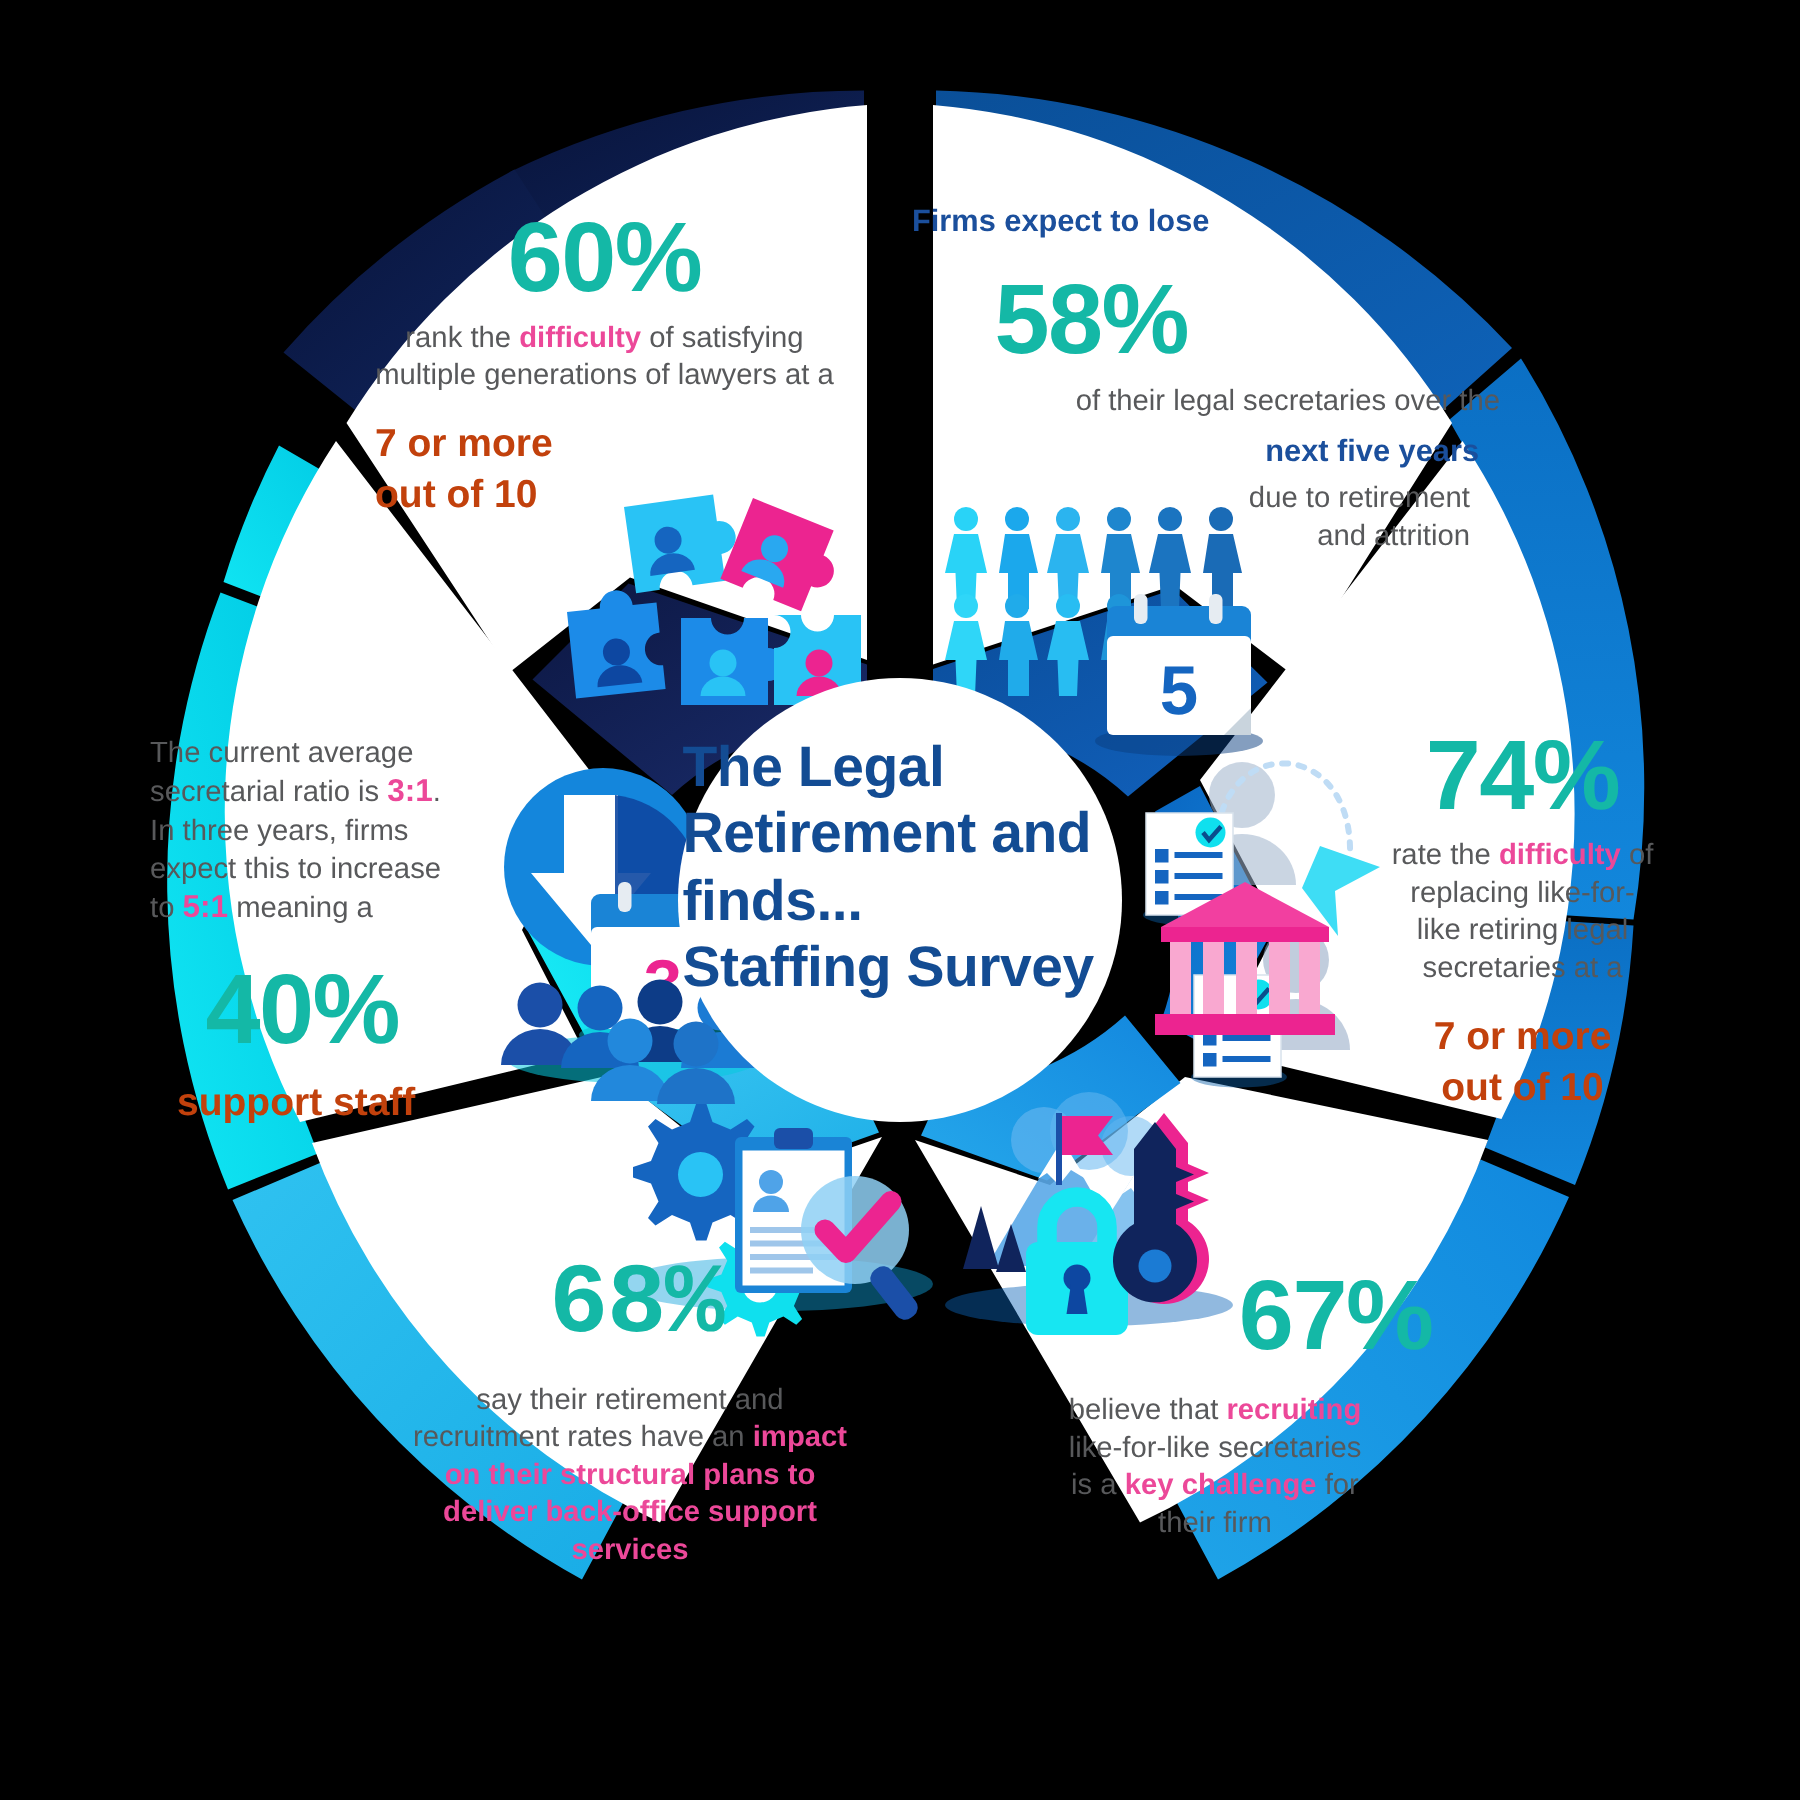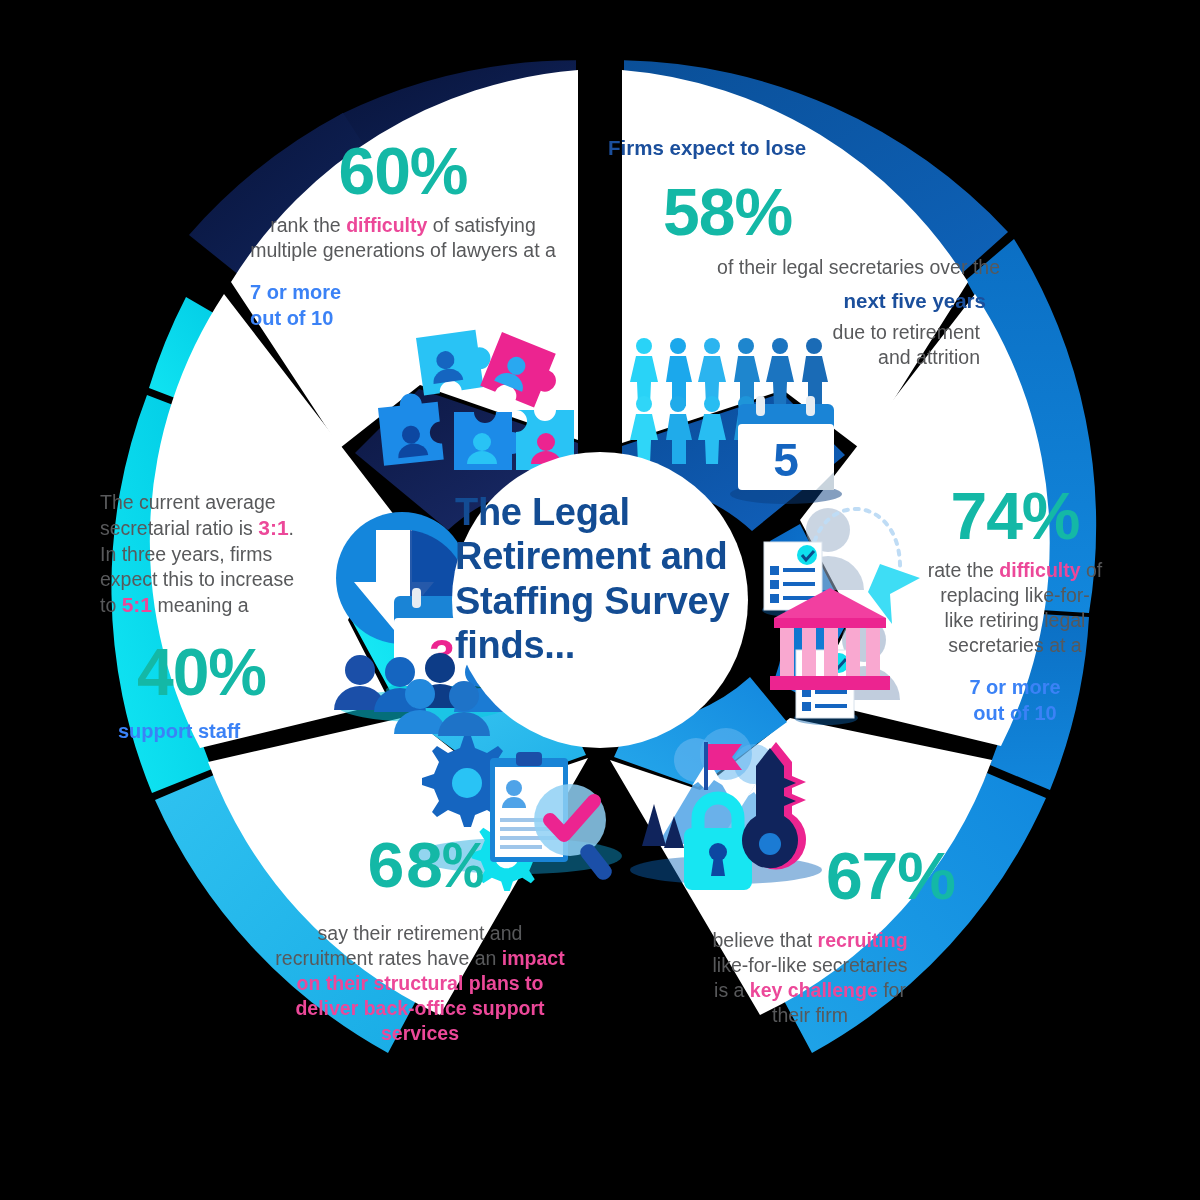--- a/index.html
+++ b/index.html
@@ -6,21 +6,21 @@
   html,body{margin:0;padding:0;background:#000;}
   body{width:1200px;height:1200px;overflow:hidden;font-family:"Liberation Sans",sans-serif;}
   #stage{position:relative;width:1200px;height:1200px;background:#000;}
   svg.layer{position:absolute;left:0;top:0;width:1200px;height:1200px;}
   .seg-text{position:absolute;box-sizing:border-box;}
   .pct{color:#14b8a6;font-weight:bold;line-height:0.96;letter-spacing:-1px;}
   .pct-xl{font-size:66px;}
   .body-txt{color:#58595B;font-size:19.5px;line-height:1.28;}
   .b-blue{color:#ec4899;font-weight:bold;}
   .hdr-blue{color:#1B4F9C;font-weight:bold;font-size:20.5px;line-height:1.28;}
-  .big-blue{color:#3b82f6;font-weight:bold;font-size:20px;line-height:1.3;}
+  .big-blue{color:#c2410c;font-weight:bold;font-size:26px;line-height:1.3;}
   .center-title{
     position:absolute;left:455px;top:490px;width:290px;
     color:#134C93;font-weight:bold;
     font-size:38px;line-height:1.17;letter-spacing:-0.3px;
   }
   
   #t-60{left:228px;top:140px;width:350px;text-align:center;}
   #t-58{left:608px;top:135px;width:400px;text-align:left;}
   #t-74{left:915px;top:485px;width:200px;text-align:center;}
   #t-40{left:100px;top:490px;width:215px;text-align:left;}
@@ -346,22 +346,22 @@
         <circle cx="20" cy="102" r="11" fill="#1B7BD4"></circle>
       </g>
     </g>
 
     <circle cx="600" cy="600" r="148" fill="#FFFFFF"></circle>
   </svg>
 
   <div class="center-title">
     <div>The Legal</div>
     <div>Retirement and</div>
+    <div>finds...</div>
     <div>Staffing Survey</div>
-    <div>finds...</div>
   </div>
 
   <div class="seg-text" id="t-60">
     <div class="pct pct-xl">60%</div>
     <div class="body-txt" style="margin-top:10px;">
       <span>rank the </span><span class="b-blue">difficulty</span><span> of satisfying</span><br>
       <span>multiple generations of lawyers at a</span>
     </div>
     <div class="big-blue" style="margin-top:16px;text-align:left;padding-left:22px;">
       <div>7 or more</div>

